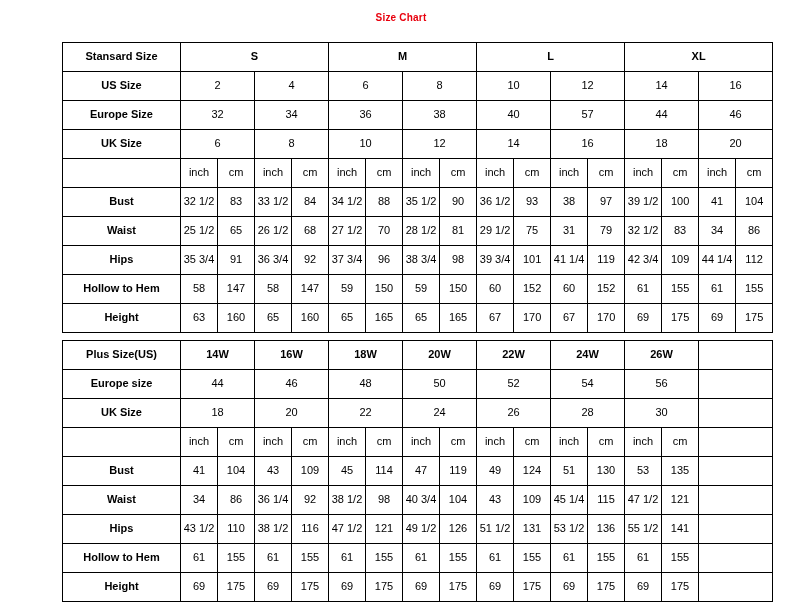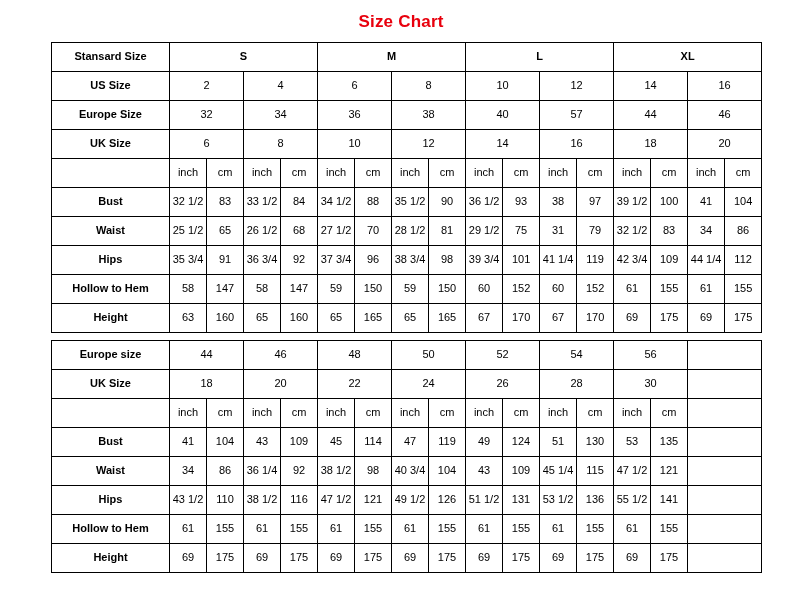--- a/index.html
+++ b/index.html
@@ -14,28 +14,28 @@
     color: #000000;
     position: relative;
     overflow: hidden;
   }
   #title {
     position: absolute;
     top: 12px;
     left: 0;
     width: 802px;
     text-align: center;
-    font-size: 17px;
+    font-size: 10px;
     font-weight: bold;
     color: #e8000d;
     letter-spacing: 0.2px;
   }
   .chart-wrap {
     position: absolute;
-    left: 51px;
+    left: 62px;
     width: 710px;
   }
   #chart-main { top: 42px; }
   #chart-plus { top: 340px; }
 
   table.size-table {
     border-collapse: collapse;
     table-layout: fixed;
     width: 710px;
     background: #fff;
@@ -244,20 +244,31 @@
 
 <div class="chart-wrap" id="chart-plus">
   <table class="size-table" id="table-plus">
     <colgroup>
       <col style="width:118px">
       <col span="14" style="width:37px">
       <col style="width:74px">
     </colgroup>
     <tbody id="tbody-plus">
         <tr>
+          <td class="corner">Plus Size(US)</td>
+          <td class="sizehead" colspan="2">14W</td>
+          <td class="sizehead" colspan="2">16W</td>
+          <td class="sizehead" colspan="2">18W</td>
+          <td class="sizehead" colspan="2">20W</td>
+          <td class="sizehead" colspan="2">22W</td>
+          <td class="sizehead" colspan="2">24W</td>
+          <td class="sizehead" colspan="2">26W</td>
+          <td class="blank">&nbsp;</td>
+        </tr>
+        <tr>
           <td class="rowhead">Europe size</td>
           <td colspan="2">44</td>
           <td colspan="2">46</td>
           <td colspan="2">48</td>
           <td colspan="2">50</td>
           <td colspan="2">52</td>
           <td colspan="2">54</td>
           <td colspan="2">56</td>
           <td class="blank">&nbsp;</td>
         </tr>

